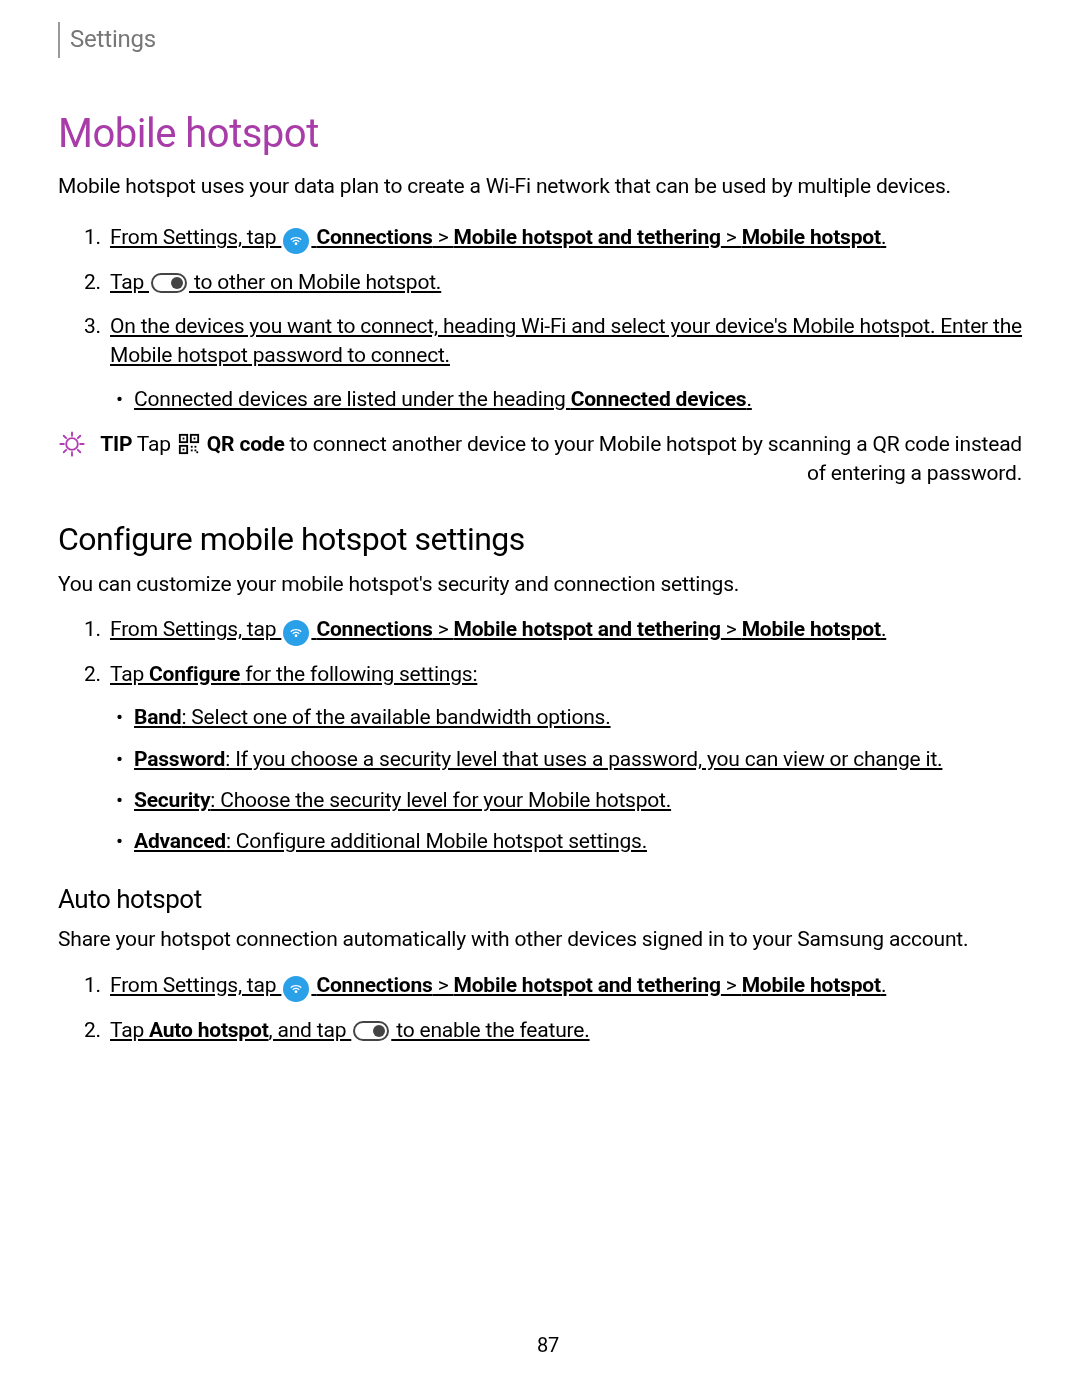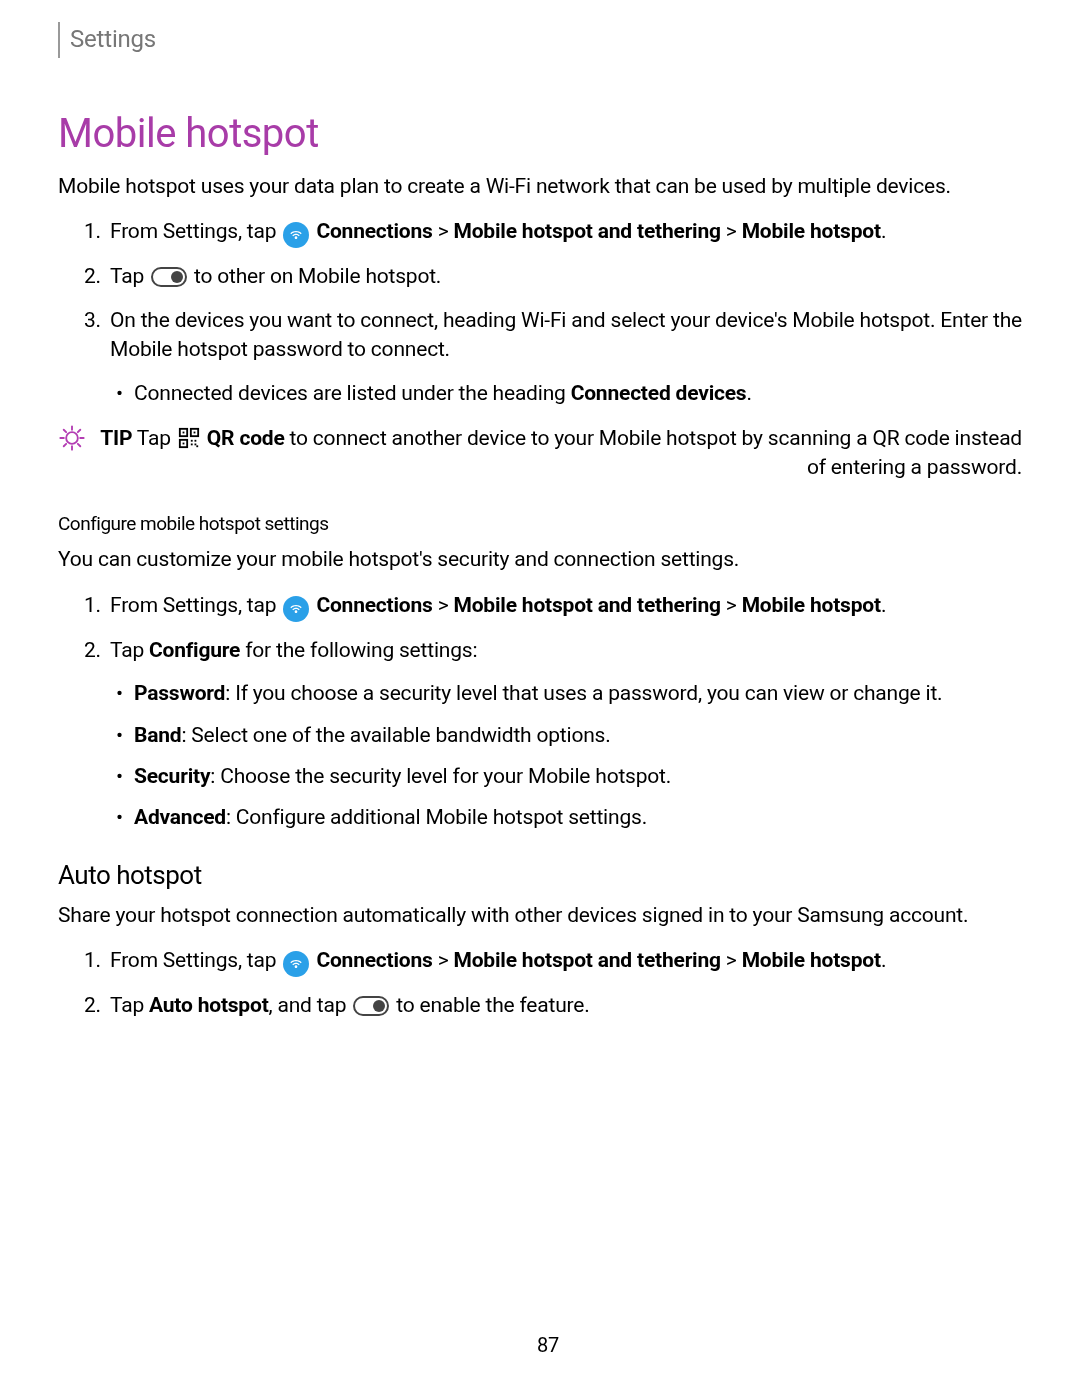--- a/index.html
+++ b/index.html
@@ -32,26 +32,27 @@
       font-weight: 400;
     }
     h1.main-title {
       font-size: 40px;
       color: #a83ca8;
       font-weight: 400;
       margin-bottom: 10px;
       letter-spacing: -0.5px;
     }
     .intro {
-      margin-bottom: 16px;
+      margin-bottom: 22px;
     }
     ol {
       list-style: none;
       counter-reset: item;
       padding-left: 52px;
+      text-decoration: underline;
     }
     ol > li {
       counter-increment: item;
       position: relative;
       margin-bottom: 14px;
     }
     ol > li::before {
       content: counter(item) ".";
       position: absolute;
       left: -26px;
@@ -119,21 +120,21 @@
     }
     .tip-text { flex: 1; text-align: right; }
     .qr-icon {
       display: inline-block;
       width: 22px;
       height: 22px;
       vertical-align: -4px;
       margin: 0 2px;
     }
     h2.sub-title {
-      font-size: 19px;
+      font-size: 32px;
       font-weight: 400;
       margin-bottom: 8px;
       letter-spacing: -0.5px;
     }
     h3.sub-sub-title {
       font-size: 26px;
       font-weight: 400;
       margin-top: 24px;
       margin-bottom: 8px;
       letter-spacing: -0.5px;
@@ -225,22 +226,22 @@
     <span>From Settings, tap </span><span class="icon-connections">
         <svg viewBox="0 0 24 24">
           <path d="M12 18c1.1 0 2-.9 2-2s-.9-2-2-2-2 .9-2 2 .9 2 2 2zm-5.6-5.6c1.5-1.5 3.5-2.4 5.6-2.4s4.1.9 5.6 2.4l-1.4 1.4c-1.1-1.1-2.6-1.8-4.2-1.8s-3.1.7-4.2 1.8l-1.4-1.4zM3.5 9.5C5.8 7.2 8.8 6 12 6s6.2 1.2 8.5 3.5l-1.4 1.4C17.2 9 14.7 8 12 8s-5.2 1-7.1 2.9L3.5 9.5z" fill="#fff"></path>
         </svg>
       </span>
     <span class="bold">Connections</span><span> &gt; </span><span class="bold">Mobile hotspot and tethering</span><span> &gt; </span><span class="bold">Mobile hotspot</span><span>.</span>
   </li>
   <li>
     <span>Tap </span><span class="bold">Configure</span><span> for the following settings:</span>
     <ul class="sub">
+      <li><span class="bold">Band</span><span>: Select one of the available bandwidth options.</span></li>
       <li><span class="bold">Password</span><span>: If you choose a security level that uses a password, you can view or change it.</span></li>
-      <li><span class="bold">Band</span><span>: Select one of the available bandwidth options.</span></li>
       <li><span class="bold">Security</span><span>: Choose the security level for your Mobile hotspot.</span></li>
       <li><span class="bold">Advanced</span><span>: Configure additional Mobile hotspot settings.</span></li>
     </ul>
   </li>
 </ol>
 
 <h3 class="sub-sub-title">Auto hotspot</h3>
 <p class="section-intro">Share your hotspot connection automatically with other devices signed in to your Samsung account.</p>
 
 <ol>

